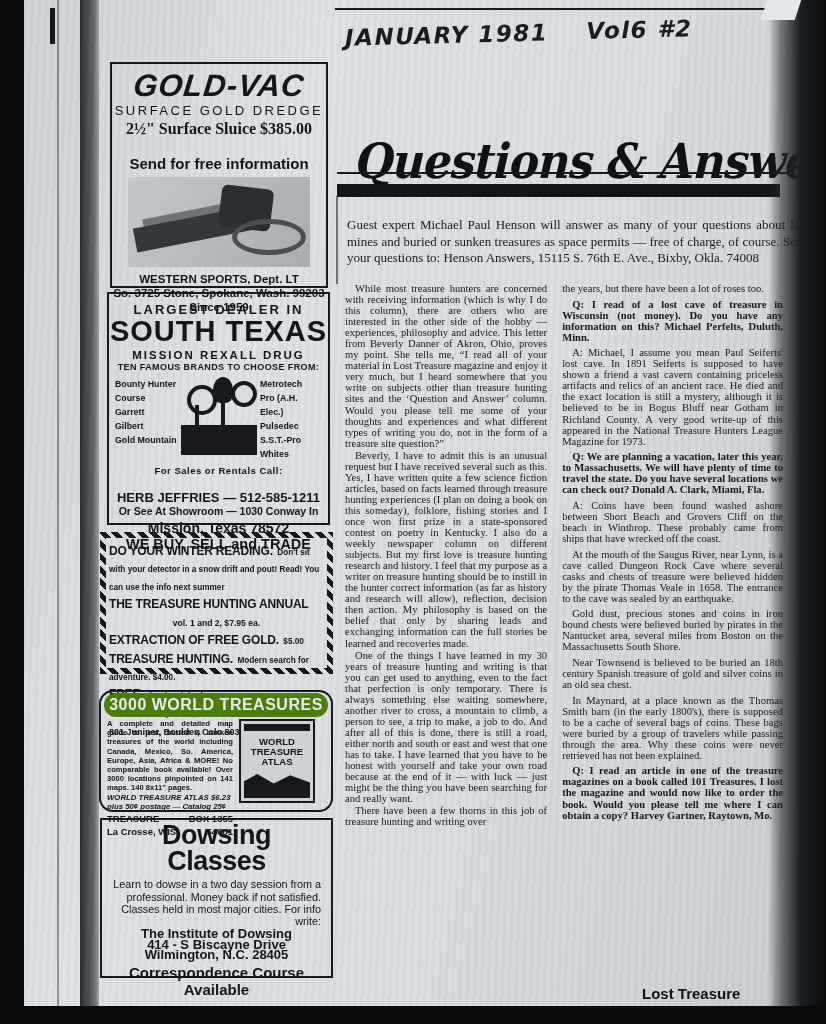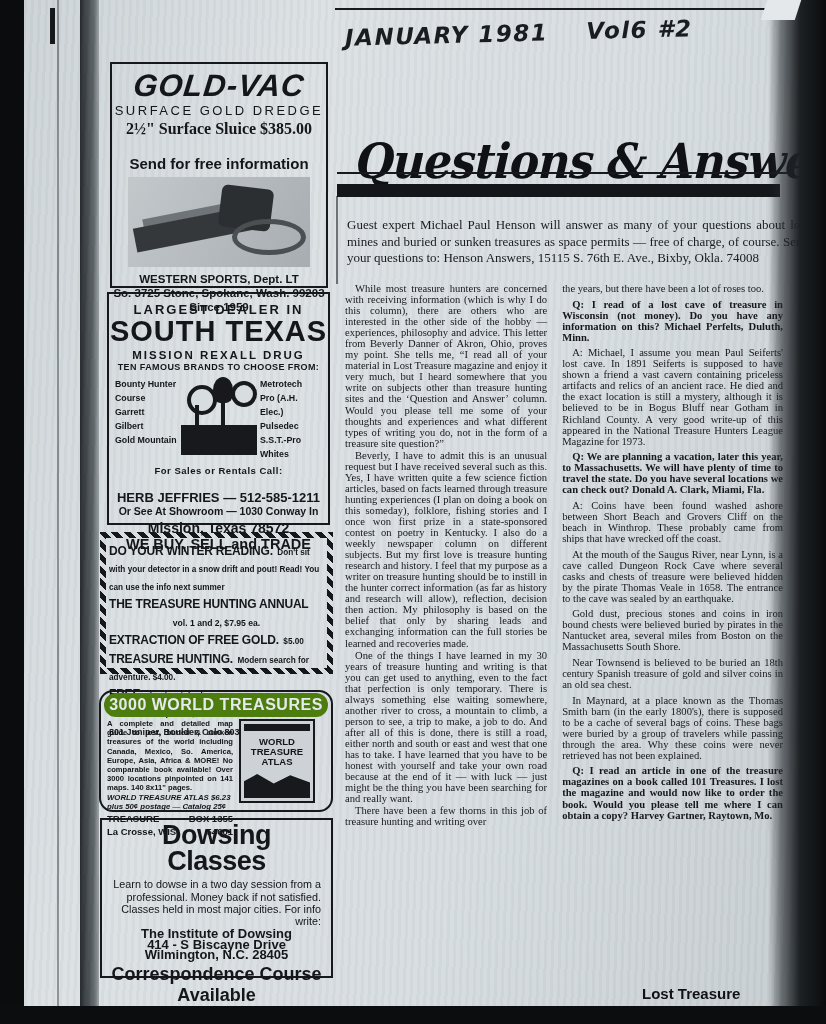--- a/index.html
+++ b/index.html
@@ -116,21 +116,21 @@
            text-align:center;padding-top:16px;font-weight:bold;font-size:9.5px;line-height:10px;box-sizing:border-box}
   .wt-book::before{content:"";position:absolute;left:3px;top:3px;right:3px;height:7px;background:#17191c}
   .wt-book::after{content:"";position:absolute;left:3px;bottom:3px;right:3px;height:24px;background:#17191c;
                   clip-path:polygon(0 30%,20% 0,45% 40%,70% 5%,100% 35%,100% 100%,0 100%)}
 
   
   .ad-dw{left:100px;top:818px;width:233px;height:160px;text-align:center;padding-top:3px;box-sizing:border-box}
   .dw-t1,.dw-t2{font-weight:bold;font-size:27px;line-height:.95;letter-spacing:-.5px}
   .dw-body{text-align:right;padding:4px 10px 2px;font-size:10.8px;line-height:12.3px}
   .dw-org{font-weight:bold;font-size:13px;line-height:10.3px}
-  .dw-footer{font-weight:bold;font-size:18px;margin-top:4px}
+  .dw-footer{font-weight:bold;font-size:15px;margin-top:4px}
 </style>
 </head>
 <body>
 
 <div class="sheet">
   <div class="edge-line"></div>
   <div class="edge-band"></div>
   <div class="edge-notch"></div>
 </div>
 

